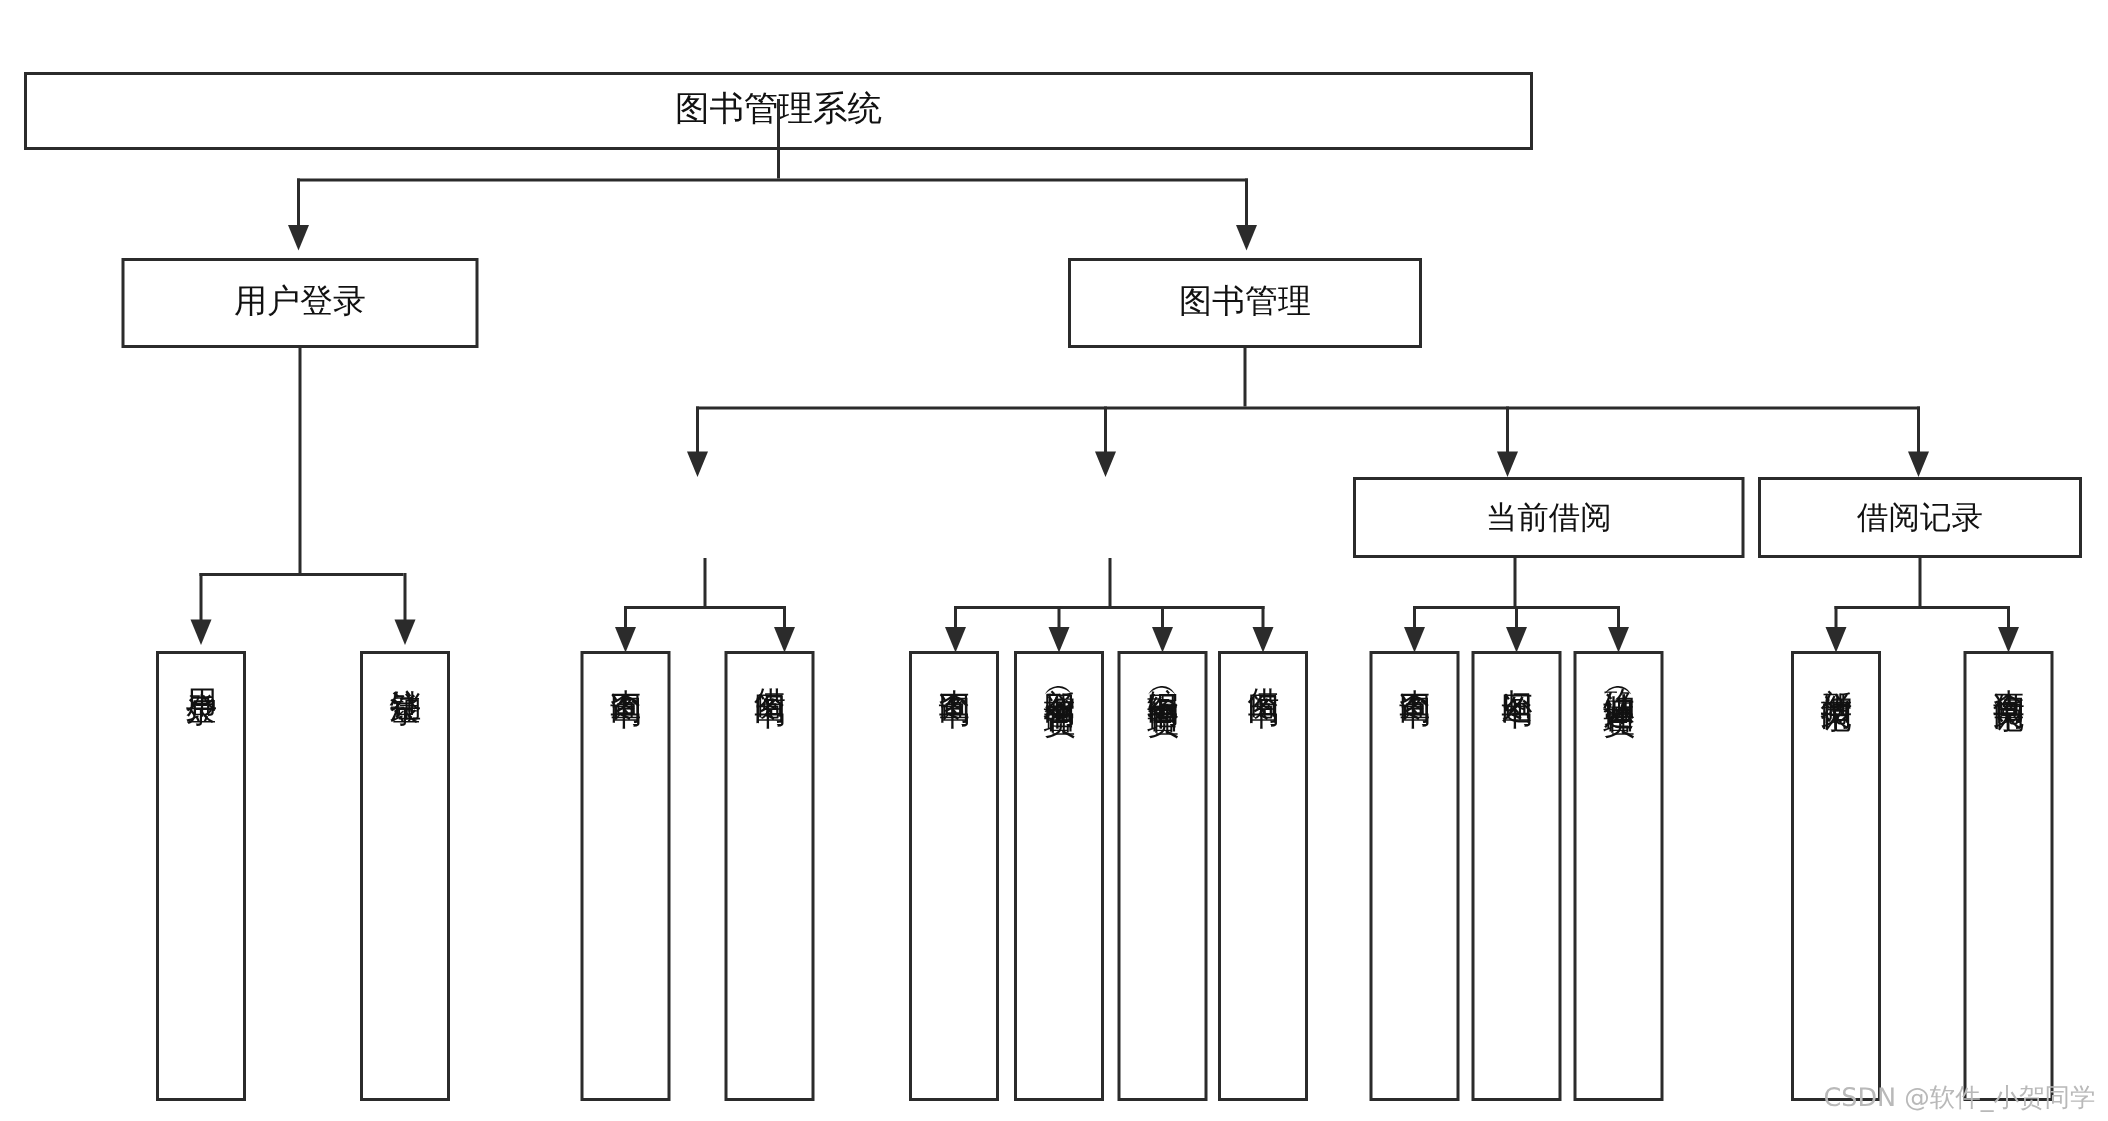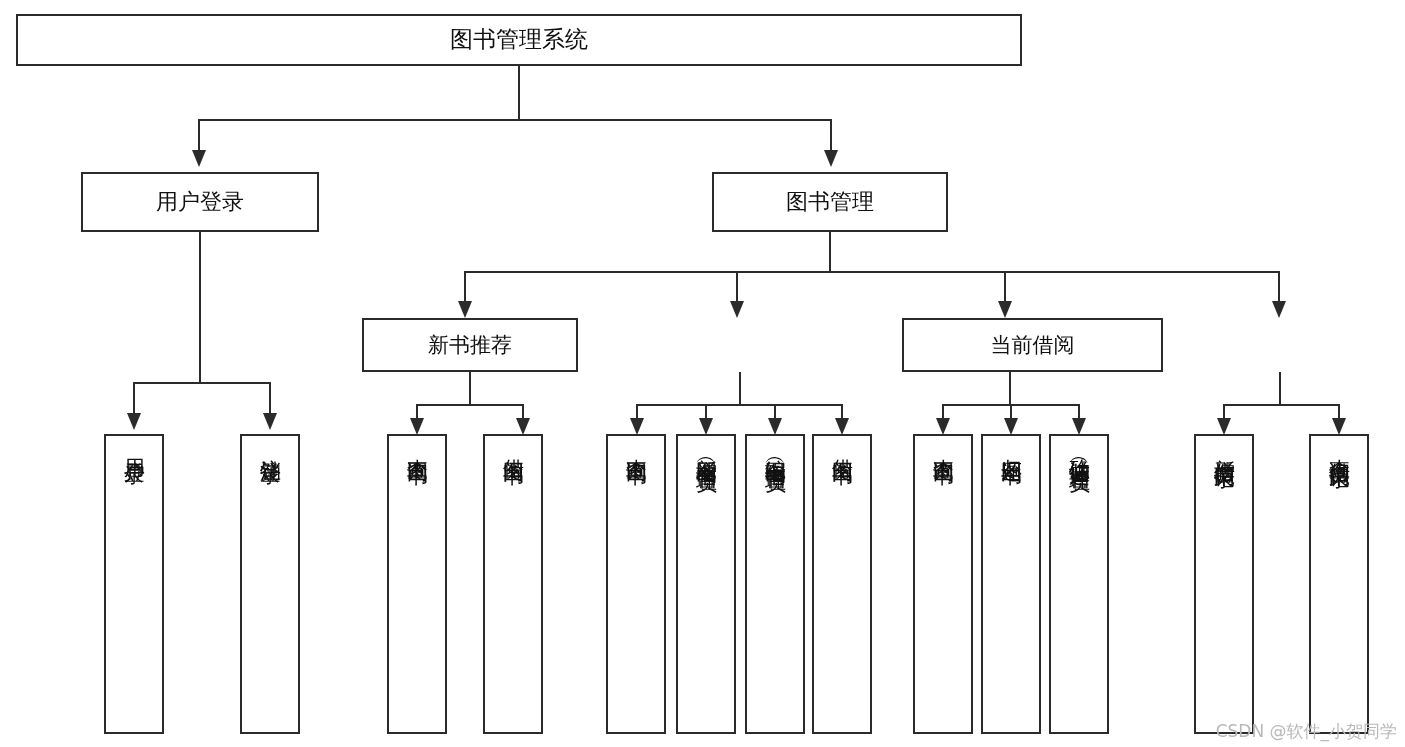--- a/index.html
+++ b/index.html
@@ -24,21 +24,21 @@
     box-sizing: border-box;
     background: #ffffff;
     border: 2px solid #2b2b2b;
     display: flex;
     align-items: center;
     justify-content: center;
     color: #111111;
     text-align: center;
     line-height: 1.18;
   }
-  .node.root      { font-size: 23px; }
+  .node.root      { font-size: 23px; margin-top: 34px; }
   .node.level1    { font-size: 22px; }
   .node.level2    { font-size: 21px; }
   .node.leaf      { font-size: 21px; padding: 6px 0; align-items: flex-start; }
 
   
   .vlabel {
     writing-mode: vertical-rl;
     text-orientation: upright;
     letter-spacing: 2px;
     white-space: nowrap;
@@ -111,25 +111,25 @@
   <div class="edge h" style="left:464px; top:271px; width:816px; height:2px;"></div>
   <div class="edge v" style="left:464px; top:271px; width:2px; height:32px;"></div>
   <div class="arrow" style="left:458px; top:301px;"></div>
   <div class="edge v" style="left:736px; top:271px; width:2px; height:32px;"></div>
   <div class="arrow" style="left:730px; top:301px;"></div>
   <div class="edge v" style="left:1004px; top:271px; width:2px; height:32px;"></div>
   <div class="arrow" style="left:998px; top:301px;"></div>
   <div class="edge v" style="left:1278px; top:271px; width:2px; height:32px;"></div>
   <div class="arrow" style="left:1272px; top:301px;"></div>
 
-  <div class="node level2" style="left:362px; top:318px; width:216px; height:54px;">
-    <span>新书推荐</span>
-  </div>
   <div class="node level2" style="left:902px; top:318px; width:261px; height:54px;">
     <span>当前借阅</span>
+  </div>
+  <div class="node level2" style="left:1172px; top:318px; width:216px; height:54px;">
+    <span>借阅记录</span>
   </div>
 
   <div class="edge v" style="left:469px; top:372px; width:2px; height:32px;"></div>
   <div class="edge h" style="left:416px; top:404px; width:107px; height:2px;"></div>
   <div class="edge v" style="left:416px; top:404px; width:2px; height:16px;"></div>
   <div class="arrow" style="left:410px; top:418px;"></div>
   <div class="edge v" style="left:522px; top:404px; width:2px; height:16px;"></div>
   <div class="arrow" style="left:516px; top:418px;"></div>
 
   <div class="edge v" style="left:739px; top:372px; width:2px; height:32px;"></div>

